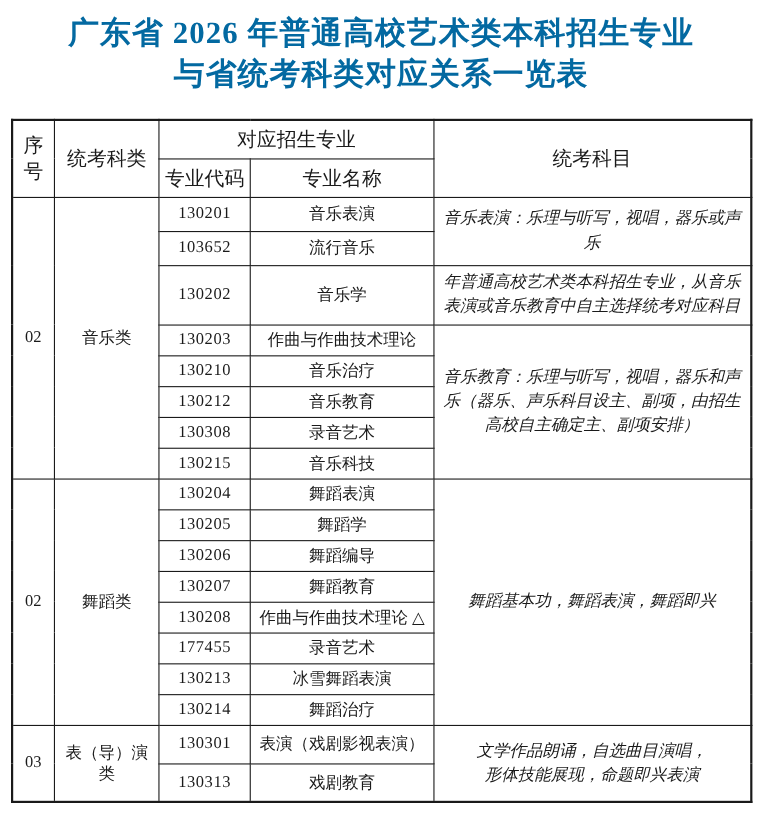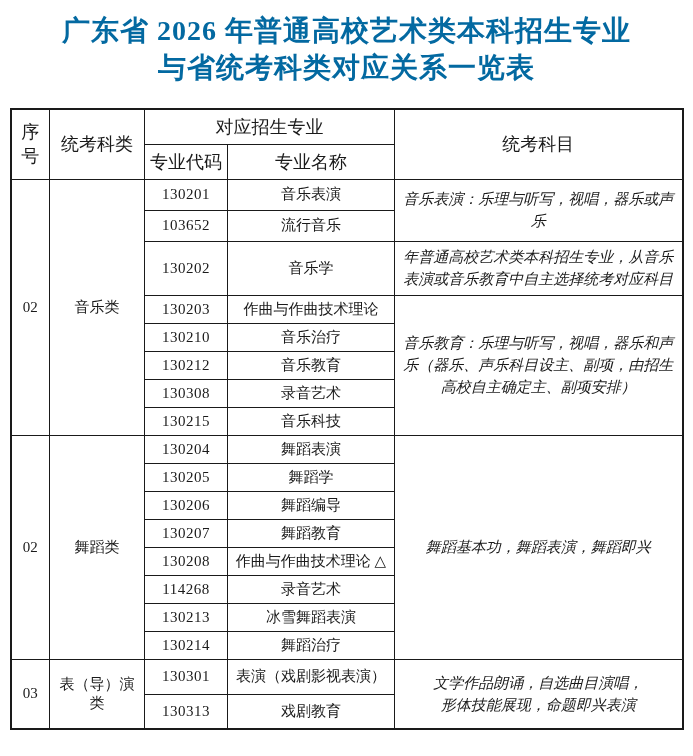--- a/index.html
+++ b/index.html
@@ -160,21 +160,21 @@
     </tr>
     <tr class="row-short">
       <td class="code-cell">130207</td>
       <td>舞蹈教育</td>
     </tr>
     <tr class="row-short">
       <td class="code-cell">130208</td>
       <td>作曲与作曲技术理论 △</td>
     </tr>
     <tr class="row-short">
-      <td class="code-cell">114268</td>
+      <td class="code-cell">177455</td>
       <td>录音艺术</td>
     </tr>
     <tr class="row-short">
       <td class="code-cell">130213</td>
       <td>冰雪舞蹈表演</td>
     </tr>
     <tr class="row-short">
       <td class="code-cell">130214</td>
       <td>舞蹈治疗</td>
     </tr>

